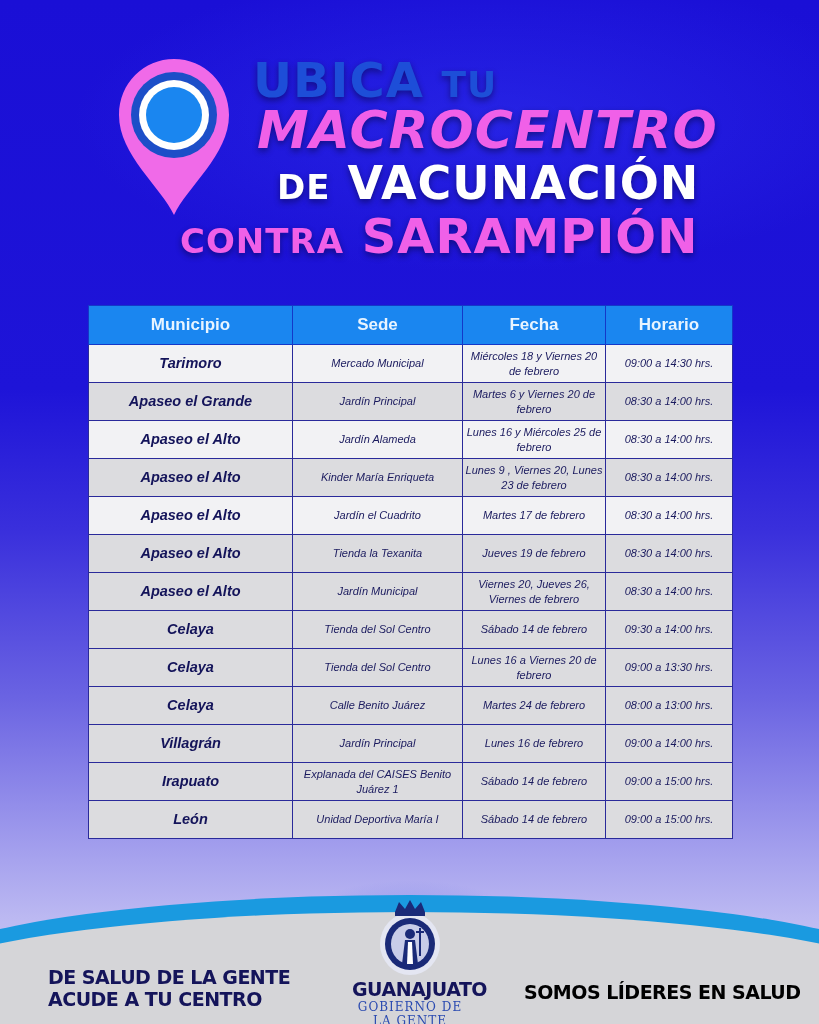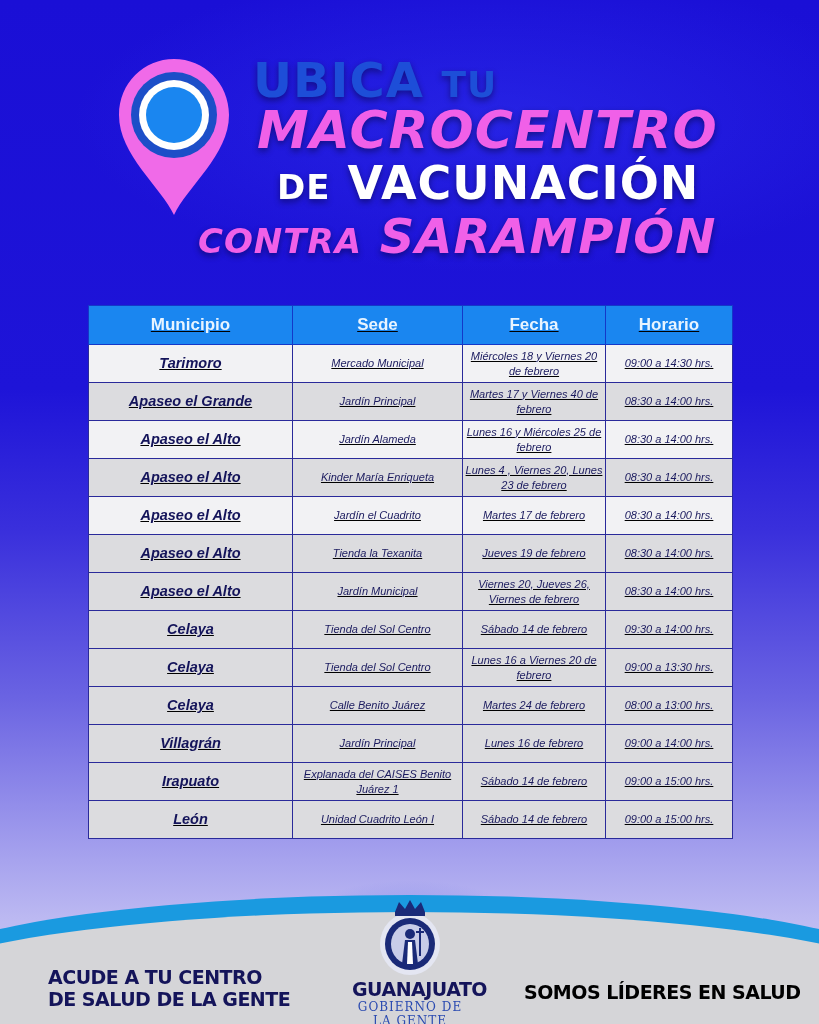--- a/index.html
+++ b/index.html
@@ -19,31 +19,30 @@
   .title-line {
     position: absolute; font-weight: 900; letter-spacing: 1px; white-space: nowrap;
     text-shadow: 0 3px 6px rgba(0,0,30,0.45);
     font-family: "DejaVu Sans", sans-serif;
   }
   .t1 { left: 253px; top: 52px; font-size: 48px; color: #1d4ed8; }
   .t1 .small { font-size: 36px; }
   .t2 { left: 257px; top: 100px; font-size: 52px; color: #f060e8; font-style: italic; }
   .t3 { left: 277px; top: 156px; font-size: 46px; color: #fff; }
   .t3 .small { font-size: 34px; margin-top: 40px; }
-  .t4 { left: 198px; top: 208px; font-size: 48px; color: #f060e8; font-style: italic; }
+  .t4 { left: 180px; top: 208px; font-size: 48px; color: #f060e8; }
   .t4 .small { font-size: 34px; }
 
   
   .table-wrap {
     position: absolute; left: 88px; top: 305px; width: 644px;
   }
   table {
     border-collapse: collapse; width: 644px; table-layout: fixed;
     font-family: "Liberation Sans", sans-serif;
-    text-decoration: underline;
   }
   col.c1 { width: 204px; }
   col.c2 { width: 170px; }
   col.c3 { width: 143px; }
   col.c4 { width: 127px; }
   th {
     background: #1a86f0; color: #e8f4ff; font-weight: 700; font-size: 17px;
     height: 36px; border: 1.5px solid #1438c8; text-align: center;
   }
   td {
@@ -140,33 +139,33 @@
     <tbody>
       <tr class="light">
         <td class="muni">Tarimoro</td>
         <td class="sede">Mercado Municipal</td>
         <td class="fecha">Miércoles 18 y Viernes 20 de febrero</td>
         <td class="hora">09:00 a 14:30 hrs.</td>
       </tr>
       <tr class="gray">
         <td class="muni">Apaseo el Grande</td>
         <td class="sede">Jardín Principal</td>
-        <td class="fecha">Martes 17 y Viernes 40 de febrero</td>
+        <td class="fecha">Martes 6 y Viernes 20 de febrero</td>
         <td class="hora">08:30 a 14:00 hrs.</td>
       </tr>
       <tr class="light">
         <td class="muni">Apaseo el Alto</td>
         <td class="sede">Jardín Alameda</td>
         <td class="fecha">Lunes 16 y Miércoles 25 de febrero</td>
         <td class="hora">08:30 a 14:00 hrs.</td>
       </tr>
       <tr class="gray">
         <td class="muni">Apaseo el Alto</td>
         <td class="sede">Kinder María Enriqueta</td>
-        <td class="fecha">Lunes 4 , Viernes 20, Lunes 23 de febrero</td>
+        <td class="fecha">Lunes 9 , Viernes 20, Lunes 23 de febrero</td>
         <td class="hora">08:30 a 14:00 hrs.</td>
       </tr>
       <tr class="light">
         <td class="muni">Apaseo el Alto</td>
         <td class="sede">Jardín el Cuadrito</td>
         <td class="fecha">Martes 17 de febrero</td>
         <td class="hora">08:30 a 14:00 hrs.</td>
       </tr>
       <tr class="gray">
         <td class="muni">Apaseo el Alto</td>
@@ -205,35 +204,35 @@
         <td class="hora">09:00 a 14:00 hrs.</td>
       </tr>
       <tr class="gray">
         <td class="muni">Irapuato</td>
         <td class="sede">Explanada del CAISES Benito Juárez 1</td>
         <td class="fecha">Sábado 14 de febrero</td>
         <td class="hora">09:00 a 15:00 hrs.</td>
       </tr>
       <tr class="gray">
         <td class="muni">León</td>
-        <td class="sede">Unidad Cuadrito León I</td>
+        <td class="sede">Unidad Deportiva María I</td>
         <td class="fecha">Sábado 14 de febrero</td>
         <td class="hora">09:00 a 15:00 hrs.</td>
       </tr>
     </tbody>
   </table>
 </div>
 
 <div class="virus"></div>
 <div class="wave-blue"></div>
 <div class="wave-gray"></div>
 
 <div class="footer-left">
+  <div>DE SALUD DE LA GENTE</div>
   <div>ACUDE A TU CENTRO</div>
-  <div>DE SALUD DE LA GENTE</div>
 </div>
 
 <div class="logo">
   <svg width="70" height="78" viewBox="0 0 70 78">
     <ellipse cx="35" cy="46" rx="30" ry="31" fill="#e4e6f2"></ellipse>
     <path d="M20 14 L24 4 L30 11 L35 2 L40 11 L46 4 L50 14 Z" fill="#1a2a78"></path>
     <rect x="20" y="14" width="30" height="4" fill="#1a2a78"></rect>
     <ellipse cx="35" cy="46" rx="25" ry="26" fill="#1a2a78"></ellipse>
     <ellipse cx="35" cy="46" rx="19" ry="20" fill="#c8cce8"></ellipse>
     <circle cx="35" cy="36" r="5" fill="#1a2a78"></circle>

